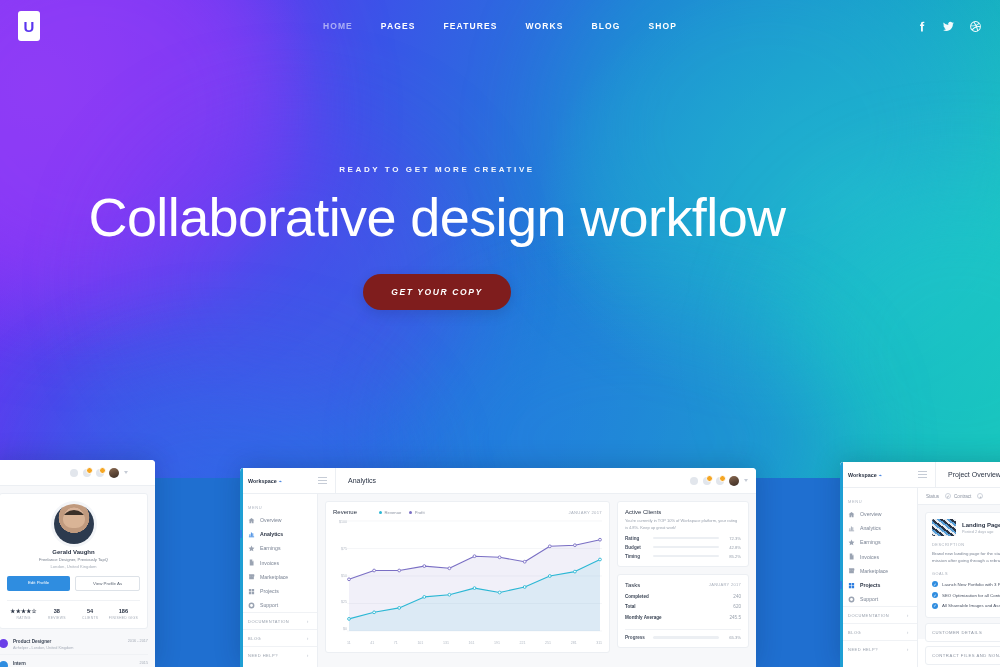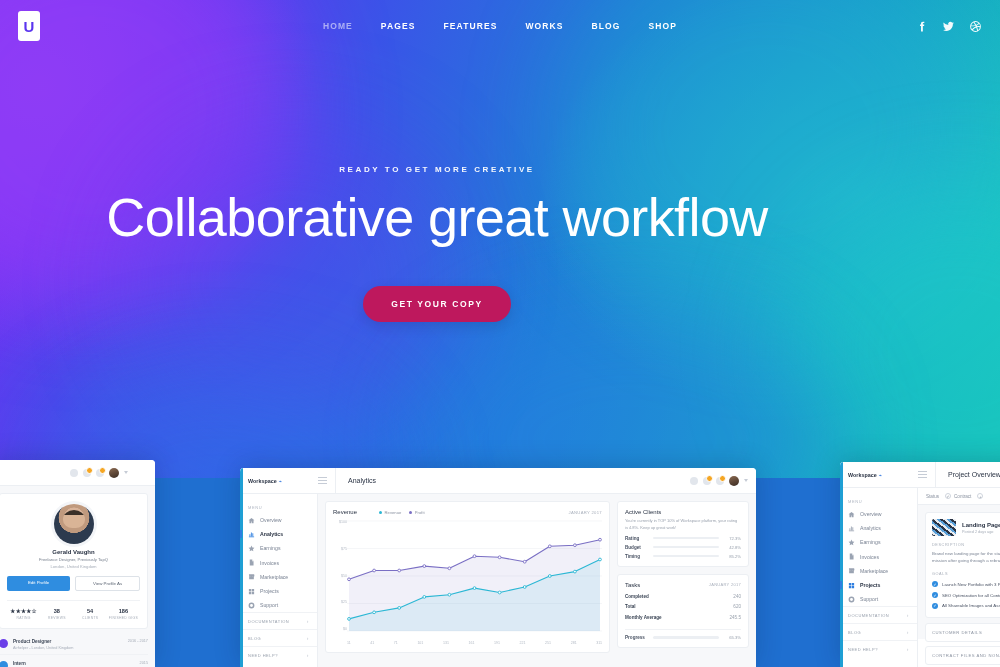--- a/index.html
+++ b/index.html
@@ -54,26 +54,27 @@
   #eyebrow {
     margin-top:165px; color:#ffffff; font-size:8px; font-weight:bold;
     letter-spacing:2.6px; text-transform:uppercase; opacity:0.95;
   }
   #headline {
     margin-top:16px; color:#ffffff; font-size:54px; font-weight:300;
     line-height:1.03; letter-spacing:-0.6px;
   }
   #headline .l2 { display:block; }
   #cta {
-    display:inline-block; margin-top:40px;
-    background:#be185d; color:#ffffff;
+    display:inline-block; margin-top:28px;
+    background:#7f1d1d; color:#ffffff;
     padding:13px 28px; border-radius:22px; border:none;
     font-size:8.5px; font-weight:bold; letter-spacing:1.6px;
     text-transform:uppercase; cursor:pointer;
     box-shadow:0 4px 14px rgba(0,0,0,0.12);
+    font-style:italic;
   }
 
   
   #showcase { position:absolute; left:0; top:460px; width:1000px; height:207px; z-index:8; }
 
   .win {
     position:absolute; background:#ffffff; overflow:hidden;
     box-shadow:0 -2px 26px rgba(10,30,70,0.22);
     font-size:5px; color:#3c4858;
   }
@@ -227,21 +228,21 @@
       </svg>
     <svg class="si" viewBox="0 0 24 24">
         <path d="M12 2a10 10 0 1 0 0 20 10 10 0 0 0 0-20zm0 1.8c2.1 0 4 .8 5.4 2-1 1.2-2.4 2.3-4.2 3-1-1.8-2-3.4-3-4.7.6-.2 1.2-.3 1.8-.3zm-3.6 1c1 1.3 2 2.9 3 4.7-2.4.7-5 .8-7.2.8.6-2.4 2.2-4.4 4.2-5.5zM3.8 12v-.3c2.5 0 5.5-.2 8.2-1.1.2.4.4.8.5 1.2-2.9 1-5.4 3-6.9 5.4A8.2 8.2 0 0 1 3.8 12zm8.2 8.2c-1.8 0-3.5-.6-4.8-1.6 1.3-2.2 3.5-4 6.2-4.9.9 2.4 1.4 4.7 1.6 6-1 .4-2 .5-3 .5zm4.7-1.4c-.2-1.2-.7-3.3-1.5-5.6 1.6-.2 3.3 0 5 .5a8.3 8.3 0 0 1-3.5 5.1zm-1.9-7.4c-.2-.4-.3-.8-.5-1.2 1.9-.8 3.4-1.9 4.5-3.2 1 1.3 1.6 2.8 1.8 4.5-1.9-.4-3.9-.5-5.8-.1z"></path>
       </svg>
   </div>
 </div>
 
 <div id="hero-content">
   <div id="eyebrow">READY TO GET MORE CREATIVE</div>
   <h1 id="headline">
-    <span>Collaborative great workflow</span>
+    <span>Collaborative design workflow</span>
   </h1>
   <button id="cta">GET YOUR COPY</button>
 </div>
 
 <div id="showcase">
 
   <div class="win" id="win-left">
 
     <div class="topbar">
       <div class="brand"></div>

